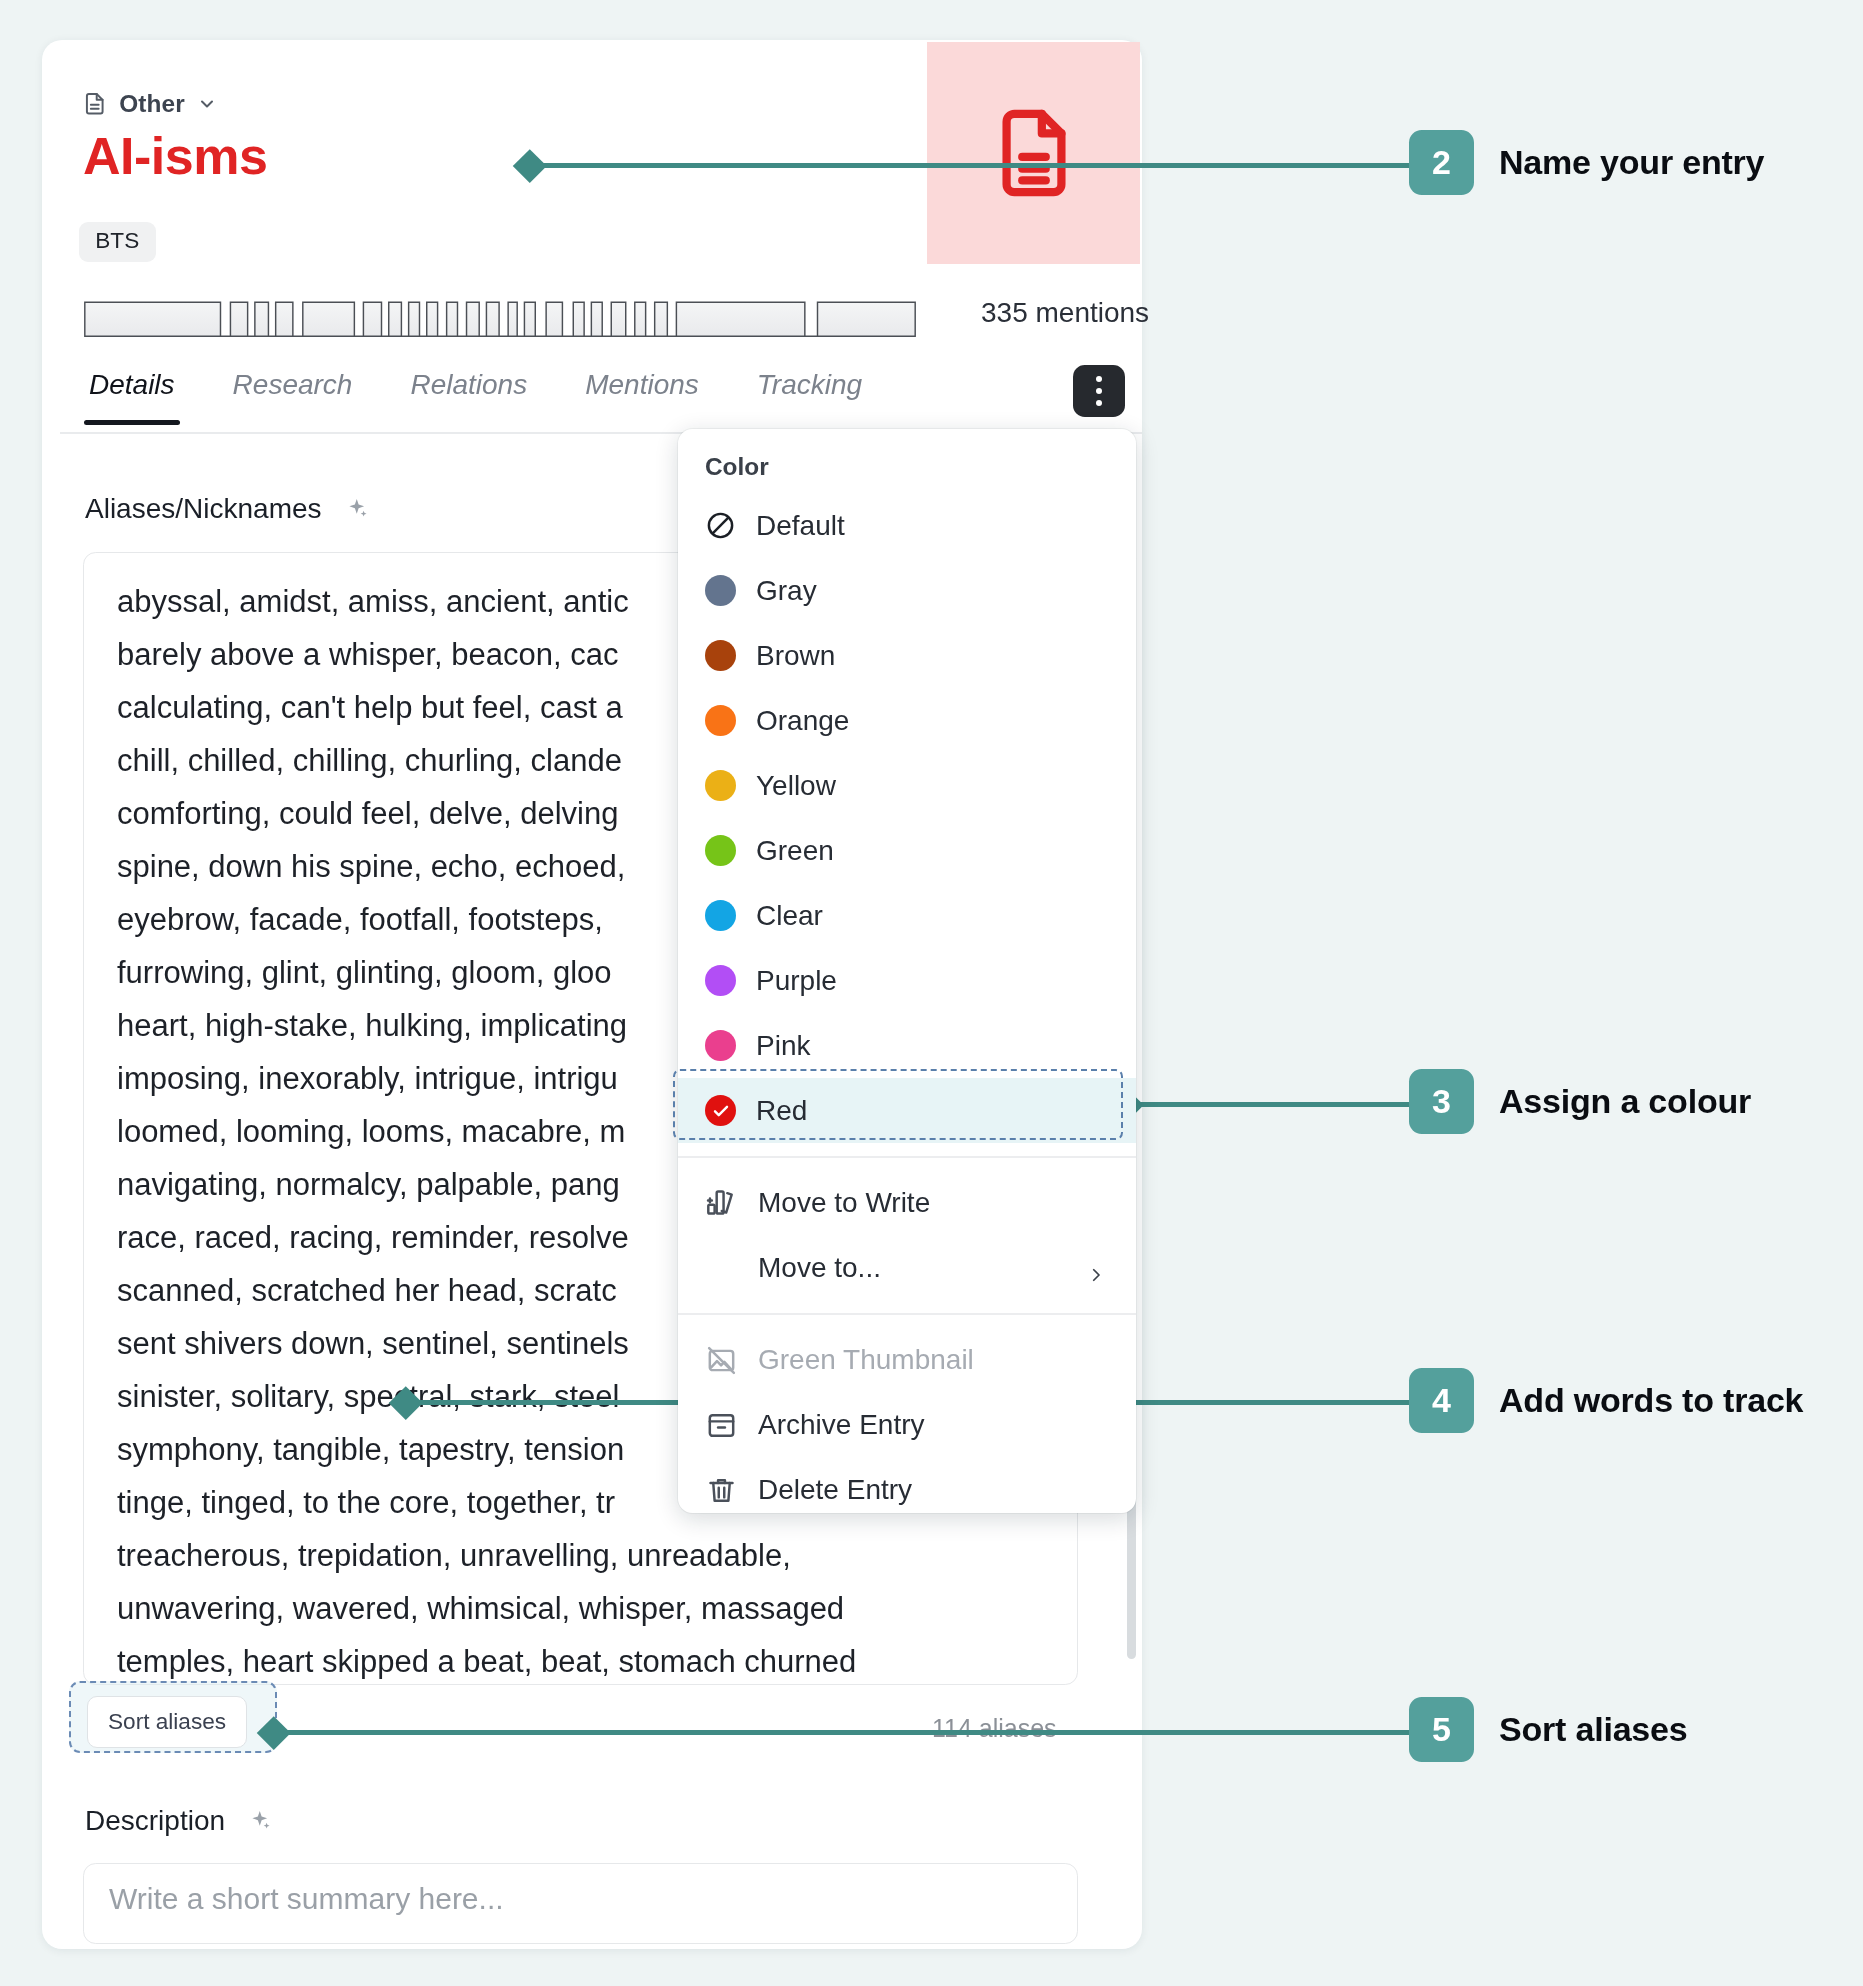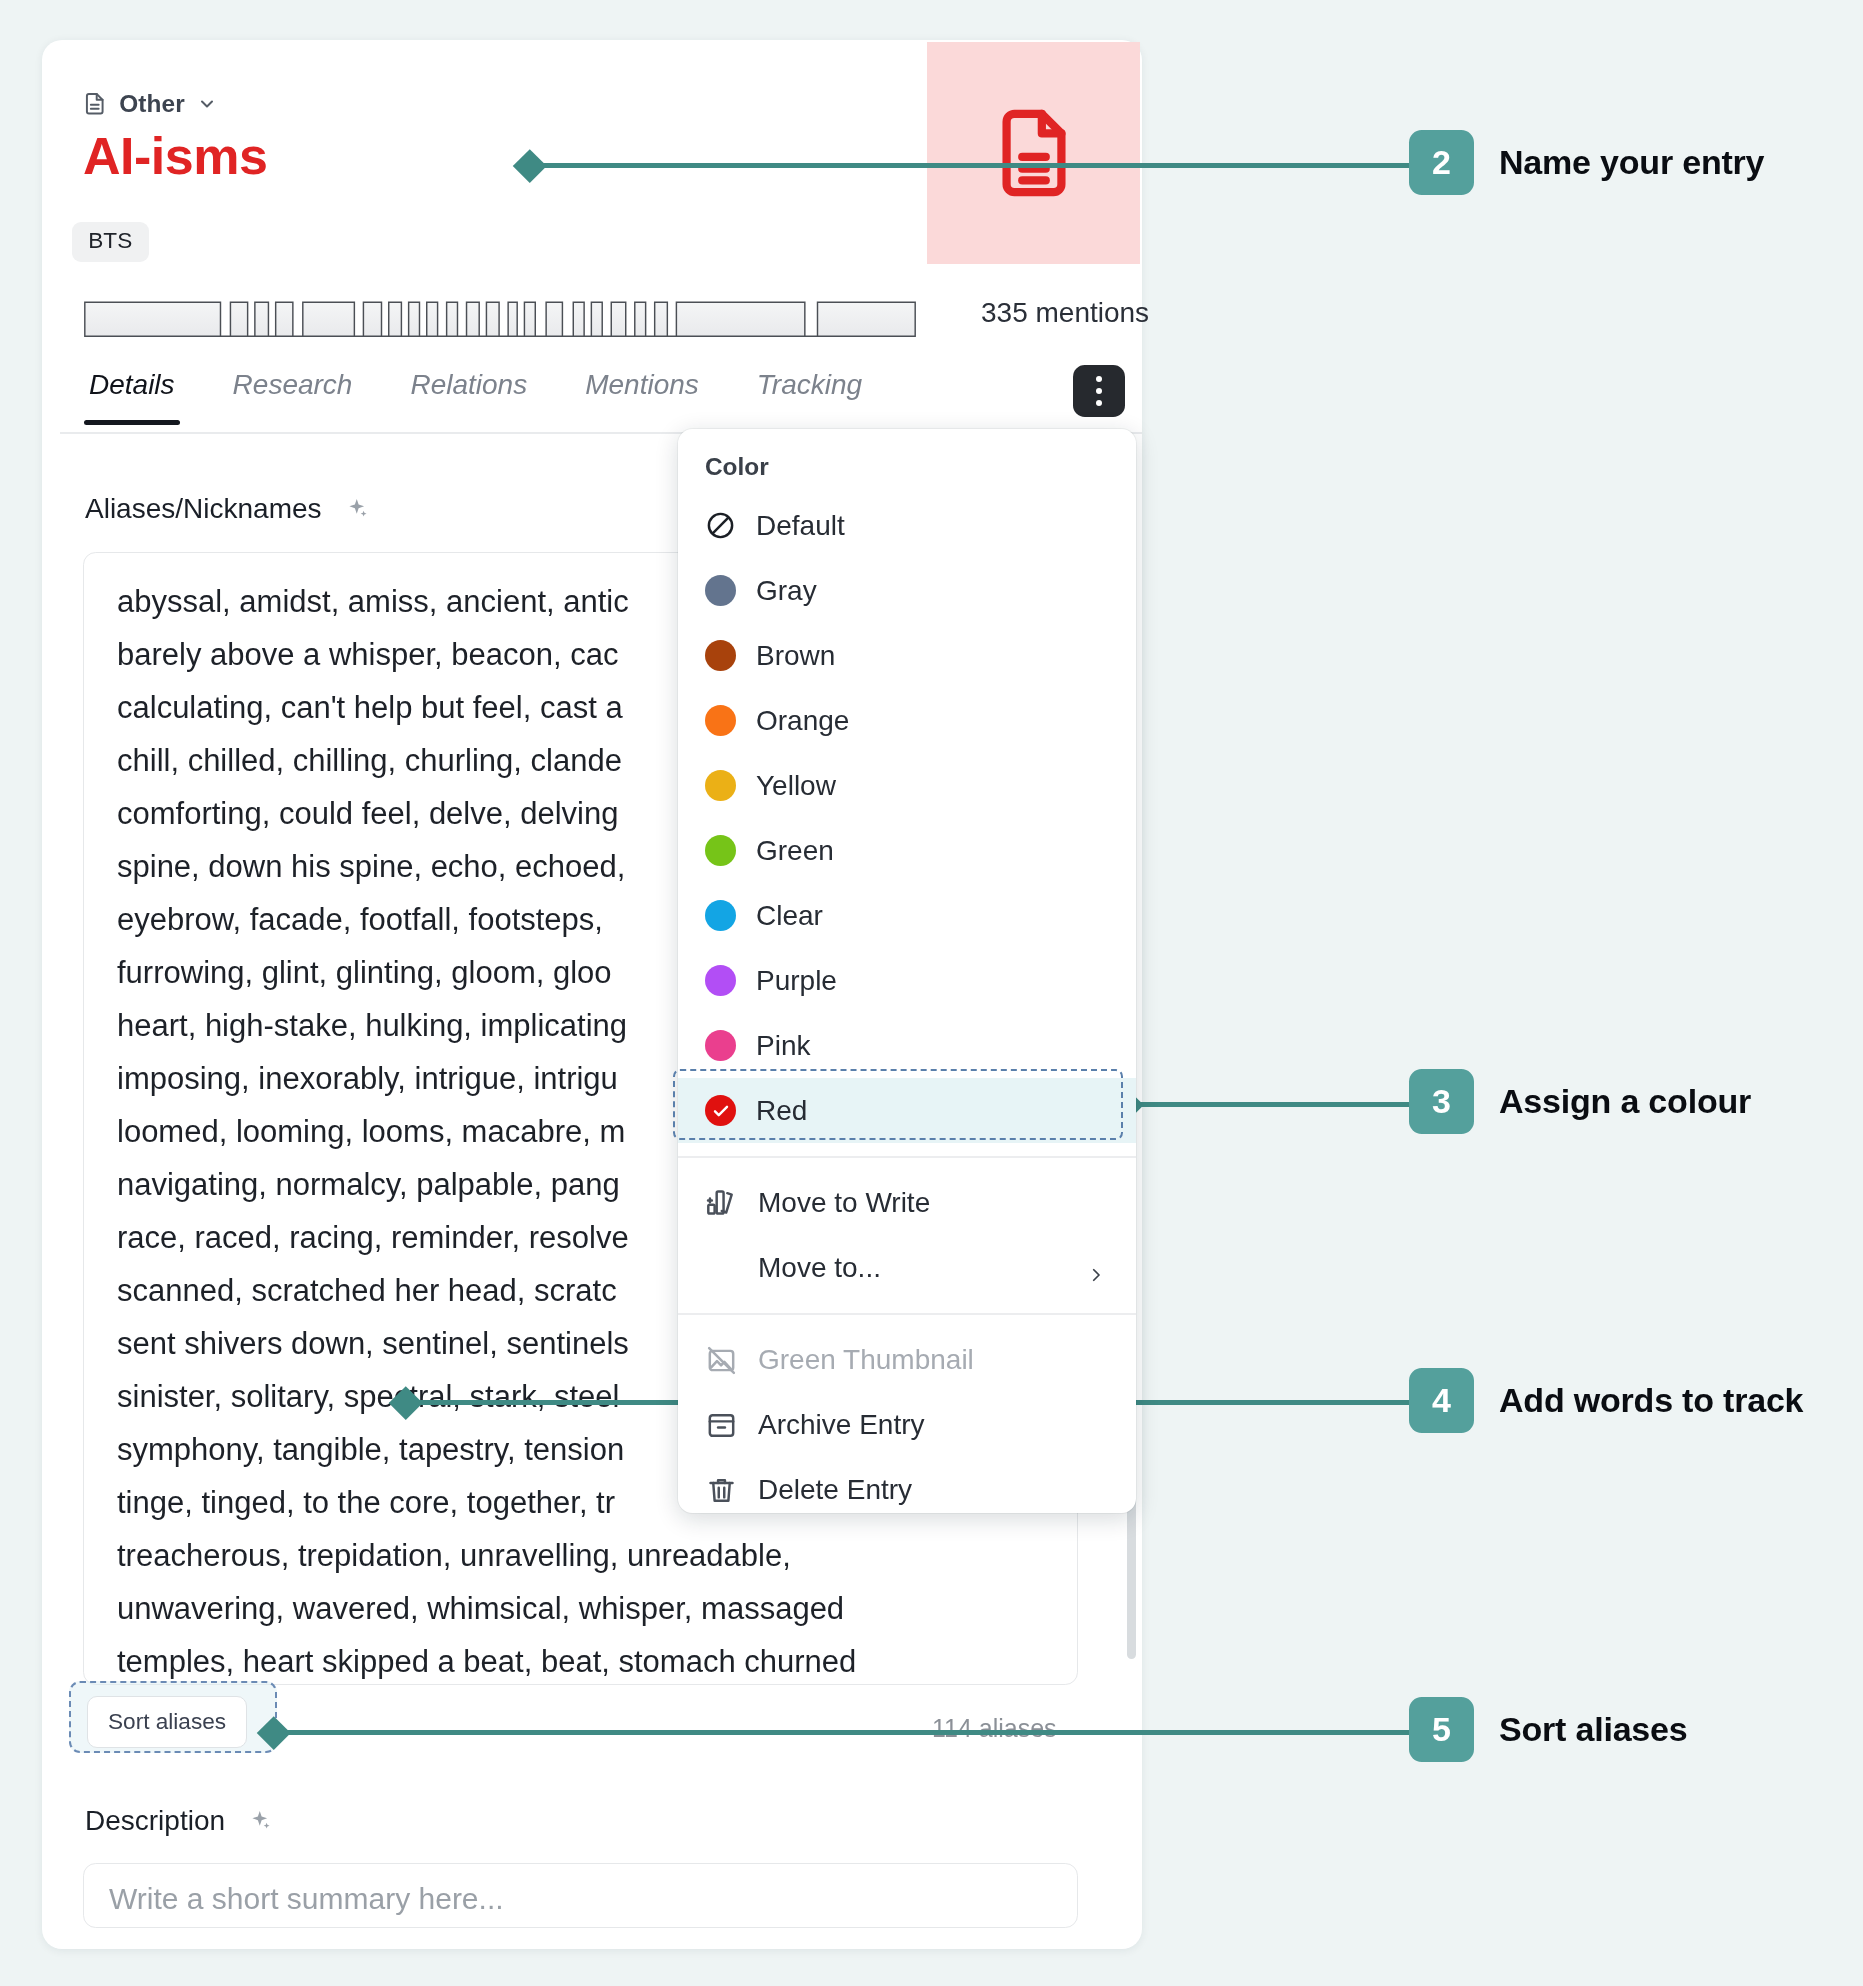--- a/index.html
+++ b/index.html
@@ -61,21 +61,21 @@
     font-size: 52px;
     font-weight: 700;
     color: #e02424;
     letter-spacing: -0.5px;
     line-height: 1.12;
   }
 
   
   .tag-pill {
     position: absolute;
-    left: 72px;
+    left: 79px;
     top: 222px;
     background: #f0f1f2;
     border-radius: 9px;
     padding: 8.1px 16.3px 9px 16.3px;
     font-size: 22.6px;
     color: #20242b;
     line-height: 1;
   }
 
   
@@ -253,21 +253,21 @@
   }
 
   
   .desc-label { left: 85px; top: 1805px; }
 
   .desc-box {
     position: absolute;
     left: 83px;
     top: 1863px;
     width: 995px;
-    height: 65px;
+    height: 81px;
     background: #fff;
     border: 1.8px solid #e6e8ea;
     border-radius: 12.7px;
     padding: 18px 25px;
   }
   .desc-placeholder {
     font-size: 30px;
     color: #9aa0a7;
   }
 

